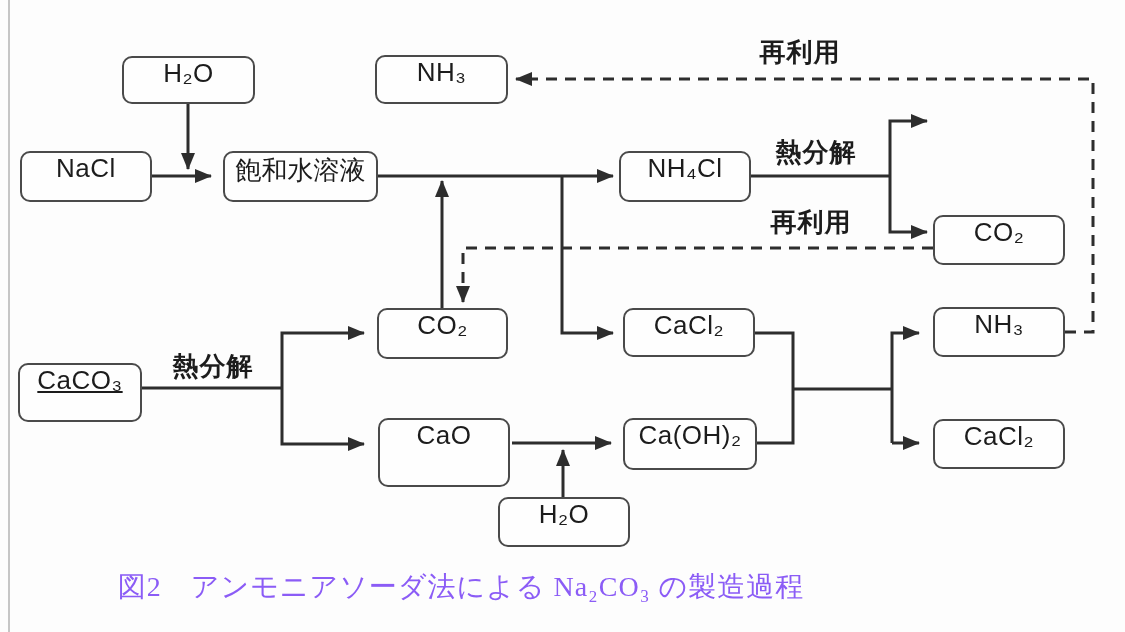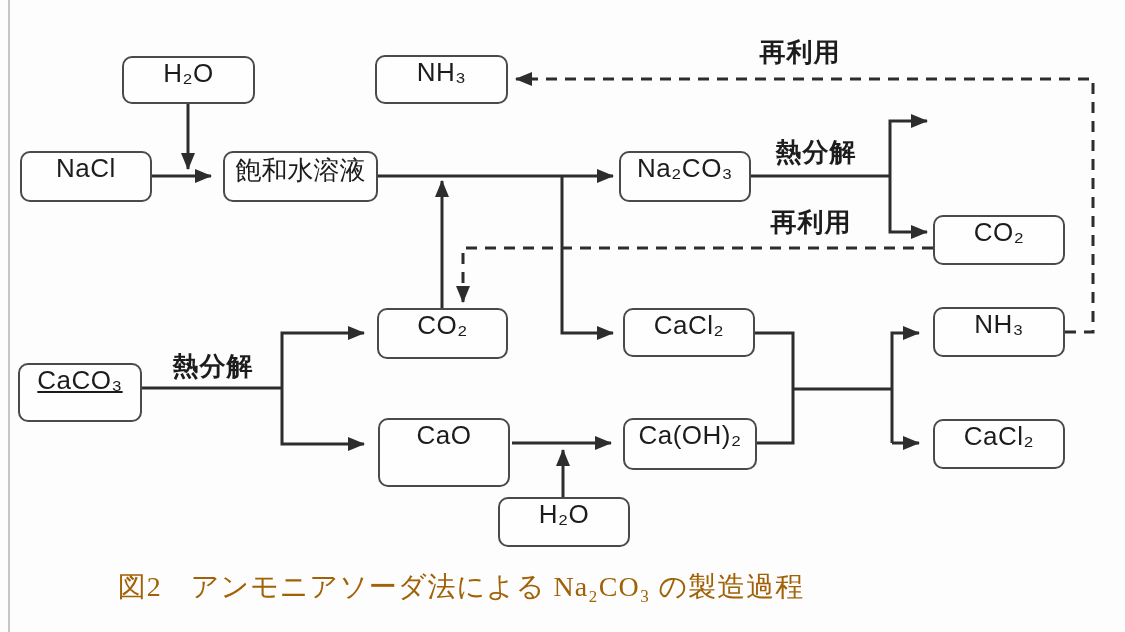--- a/index.html
+++ b/index.html
@@ -56,21 +56,21 @@
     white-space: nowrap;
   }
   .caption {
     position: absolute;
     left: 0;
     top: 568px;
     width: 922px;
     text-align: center;
     font-family: "Liberation Serif", "DejaVu Serif", serif;
     font-size: 28px;
-    color: #a16207;
+    color: #8b5cf6;
     letter-spacing: 1px;
     white-space: nowrap;
   }
 </style>
 </head>
 <body>
 
 <div class="stage">
 
   <div class="edge-rule"></div>
@@ -128,21 +128,21 @@
 
   <div class="node" style="left:223px; top:151px; width:155px; height:51px; letter-spacing:0;">
     <span>飽和水溶液</span>
   </div>
 
   <div class="node" style="left:375px; top:55px; width:133px; height:49px;">
     <span>NH₃</span>
   </div>
 
   <div class="node" style="left:619px; top:151px; width:132px; height:51px;">
-    <span>Na₂CO₃</span>
+    <span>NH₄Cl</span>
   </div>
 
 
   <div class="node" style="left:933px; top:215px; width:132px; height:50px;">
     <span>CO₂</span>
   </div>
 
   <div class="node" style="left:377px; top:308px; width:131px; height:51px;">
     <span>CO₂</span>
   </div>

